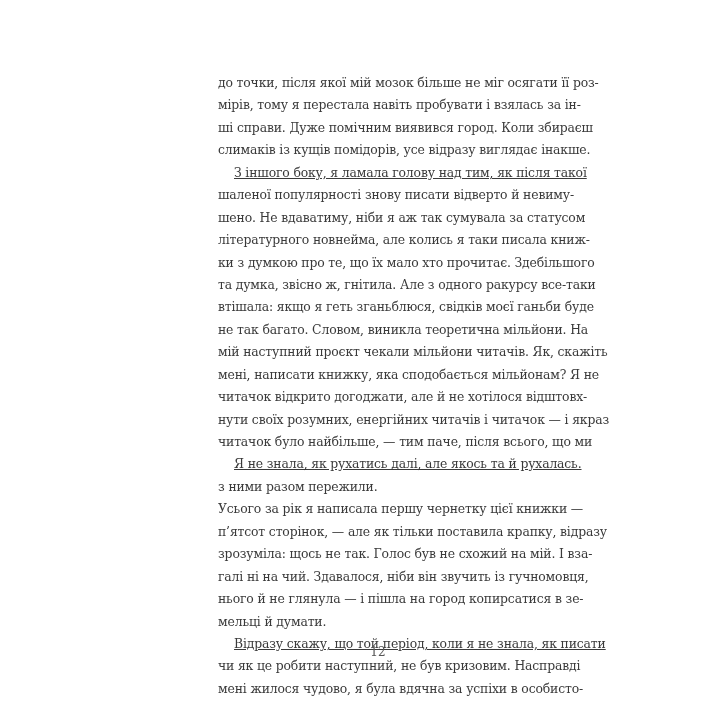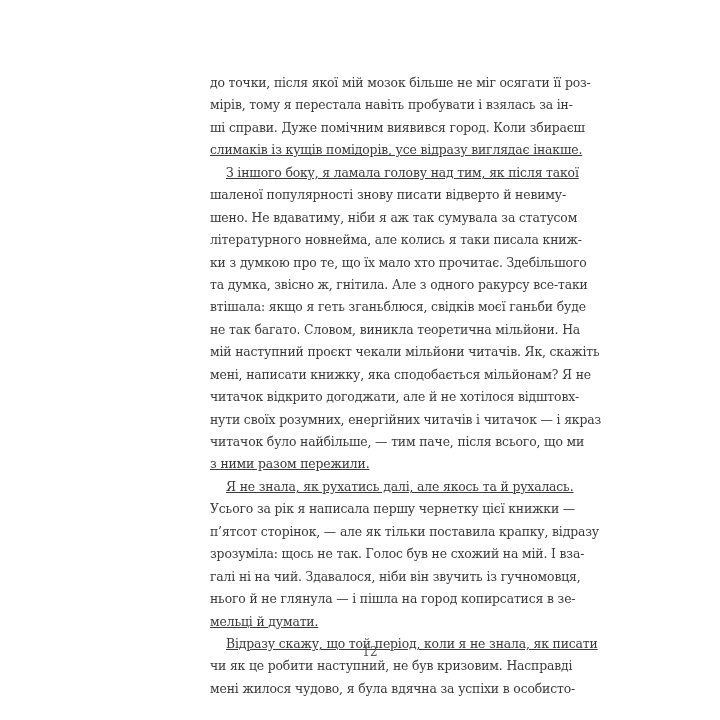--- a/index.html
+++ b/index.html
@@ -8,21 +8,21 @@
       background: #ffffff;
     }
     body {
       width: 720px;
       height: 720px;
       position: relative;
       overflow: hidden;
     }
     .page {
       position: absolute;
-      left: 8px; top: 0;
+      left: 16px; top: 0;
       width: 644px; height: 720px;
       background: #ffffff;
     }
     .text-block {
       position: absolute;
       left: 202px;
       top: 72px;
       width: 331px;
       font-family: "DejaVu Serif", "Liberation Serif", serif;
       font-size: 12.4px;
@@ -37,21 +37,20 @@
       height: 22.45px;
       overflow: visible;
       letter-spacing: -0.15px;
     }
     .line.indent {
       padding-left: 16px;
       text-decoration: underline;
     }
     .line.last {
       text-align-last: left;
-      text-decoration: underline;
     }
     .page-number {
       position: absolute;
       left: 352px;
       top: 645px;
       width: 20px;
       text-align: center;
       font-family: "DejaVu Serif", "Liberation Serif", serif;
       font-size: 12px;
       color: #555555;
@@ -74,23 +73,23 @@
     <span class="line">літературного новнейма, але колись я таки писала книж-</span>
     <span class="line">ки з думкою про те, що їх мало хто прочитає. Здебільшого</span>
     <span class="line">та думка, звісно ж, гнітила. Але з одного ракурсу все-таки</span>
     <span class="line">втішала: якщо я геть зганьблюся, свідків моєї ганьби буде</span>
     <span class="line">не так багато. Словом, виникла теоретична мільйони. На</span>
     <span class="line">мій наступний проєкт чекали мільйони читачів. Як, скажіть</span>
     <span class="line">мені, написати книжку, яка сподобається мільйонам? Я не</span>
     <span class="line">читачок відкрито догоджати, але й не хотілося відштовх-</span>
     <span class="line">нути своїх розумних, енергійних читачів і читачок — і якраз</span>
     <span class="line">читачок було найбільше, — тим паче, після всього, що ми</span>
+    <span class="line indent">Я не знала, як рухатись далі, але якось та й рухалась.</span>
+
     <span class="line last">з ними разом пережили.</span>
-
-    <span class="line indent">Я не знала, як рухатись далі, але якось та й рухалась.</span>
     <span class="line">Усього за рік я написала першу чернетку цієї книжки —</span>
     <span class="line">п’ятсот сторінок, — але як тільки поставила крапку, відразу</span>
     <span class="line">зрозуміла: щось не так. Голос був не схожий на мій. І вза-</span>
     <span class="line">галі ні на чий. Здавалося, ніби він звучить із гучномовця,</span>
     <span class="line">нього й не глянула — і пішла на город копирсатися в зе-</span>
     <span class="line last">мельці й думати.</span>
 
     <span class="line indent">Відразу скажу, що той період, коли я не знала, як писати</span>
     <span class="line">чи як це робити наступний, не був кризовим. Насправді</span>
     <span class="line">мені жилося чудово, я була вдячна за успіхи в особисто-</span>

